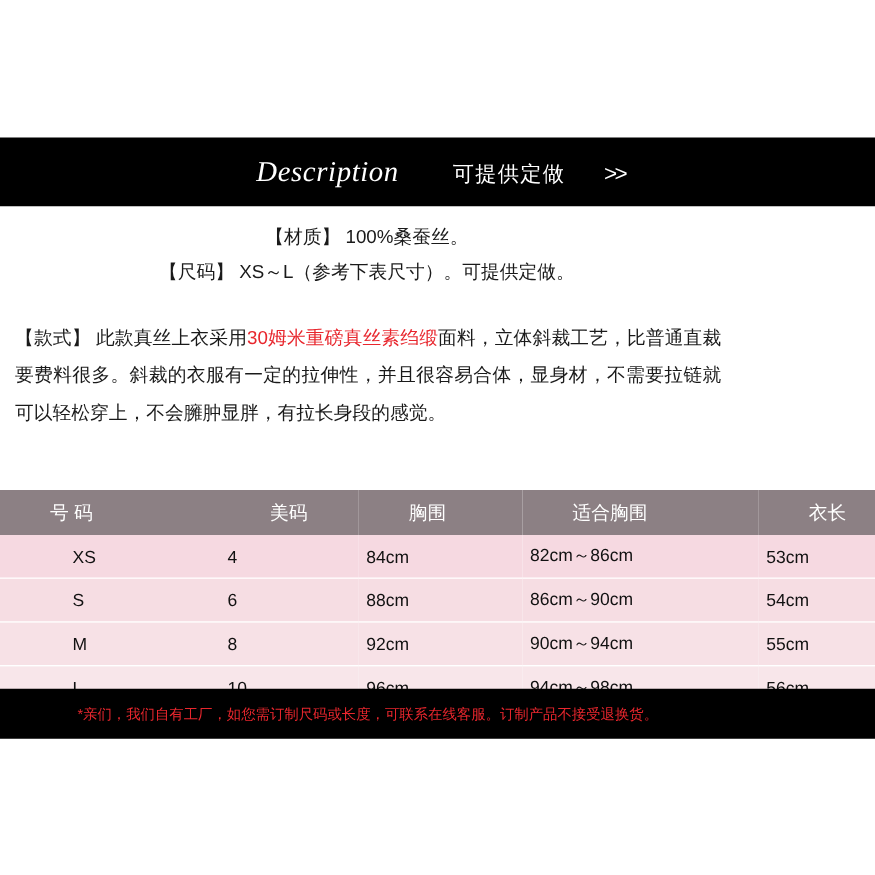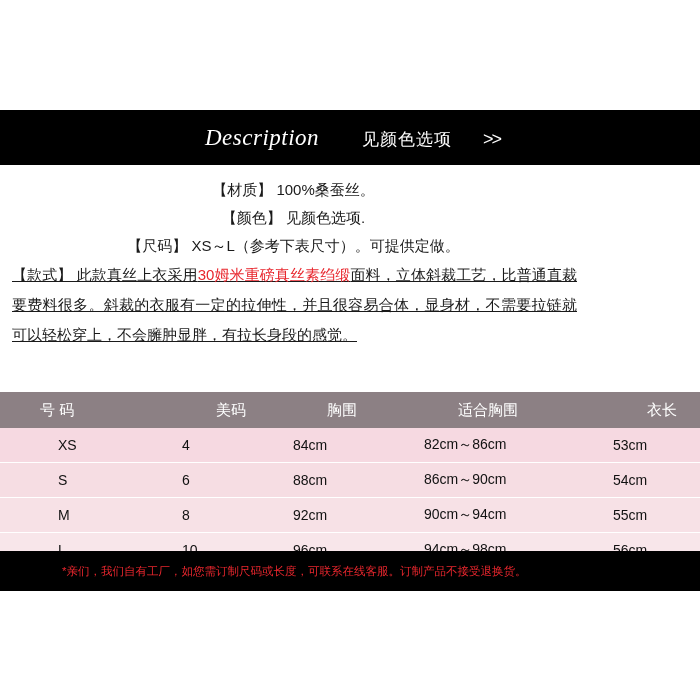--- a/index.html
+++ b/index.html
@@ -67,26 +67,25 @@
     color: #1a1a1a;
     font-size: 15px;
     line-height: 28px;
   }
   .desc .line {
     text-align: center;
     white-space: nowrap;
   }
   .desc .line.l1 { margin-top: 4px; }
   .desc .para {
-    margin-top: 0;
+    margin-top: 24px;
     padding: 0 10px 0 12px;
     text-align: justify;
     text-justify: inter-ideograph;
     line-height: 30px;
-    text-decoration: underline;
   }
   .hl {
     color: #e8262d;
   }
 
   
   .table {
     position: absolute;
     left: 0;
     top: 392px;
@@ -143,28 +142,27 @@
   .footer .note.right { margin-left: 22px; }
 </style>
 </head>
 <body>
 
 <div class="page">
 
   <div class="banner">
     <div class="banner-inner">
       <span class="banner-en">Description</span>
-      <span class="banner-cn">见颜色选项</span>
+      <span class="banner-cn">可提供定做</span>
       <span class="banner-arrows">&gt;&gt;</span>
     </div>
   </div>
 
   <div class="desc">
     <div class="line l1">【材质】 100%桑蚕丝。</div>
-    <div class="line">【颜色】 见颜色选项.</div>
     <div class="line">【尺码】 XS～L（参考下表尺寸）。可提供定做。</div>
     <div class="para"><span>【款式】 此款真丝上衣采用</span><span class="hl">30姆米重磅真丝素绉缎</span><span>面料，立体斜裁工艺，比普通直裁要费料很多。斜裁的衣服有一定的拉伸性，并且很容易合体，显身材，不需要拉链就可以轻松穿上，不会臃肿显胖，有拉长身段的感觉。</span></div>
   </div>
 
   <table class="table">
     <thead>
       <tr>
         <th class="c0">号 码</th>
         <th class="c1">美码</th>
         <th class="c2">胸围</th>

